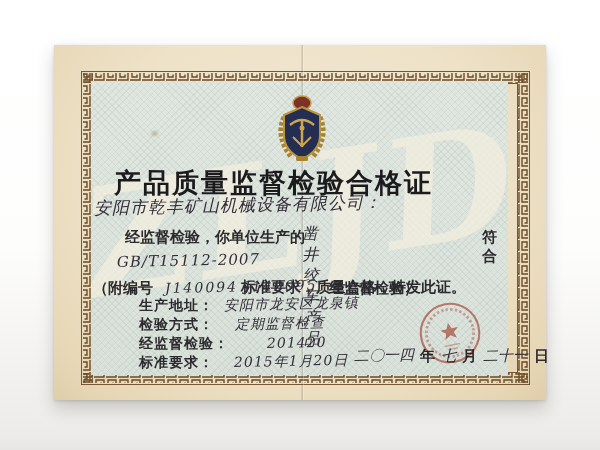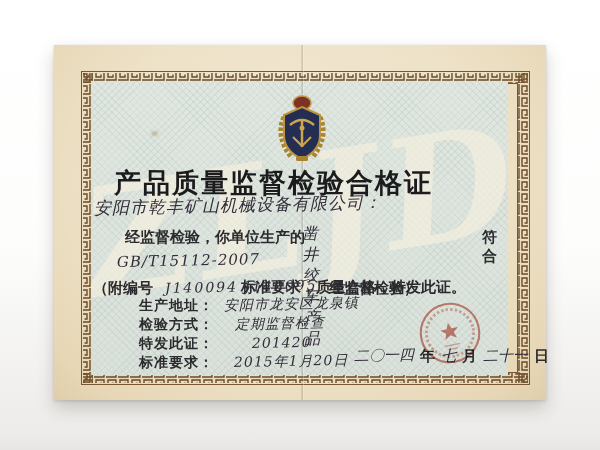--- a/index.html
+++ b/index.html
@@ -134,21 +134,21 @@
 
     <div class="fieldrow r1">
       <span class="flabel print">生产地址：</span>
       <span class="fvalue hand">安阳市龙安区龙泉镇</span>
     </div>
     <div class="fieldrow r2">
       <span class="flabel print">检验方式：</span>
       <span class="fvalue hand">定期监督检查</span>
     </div>
     <div class="fieldrow r3">
-      <span class="flabel print">特发此证：</span>
+      <span class="flabel print">经监督检验：</span>
       <span class="fvalue hand">201420</span>
     </div>
     <div class="fieldrow r4">
       <span class="flabel print">标准要求：</span>
       <span class="fvalue hand">2015年1月20日</span>
     </div>
 
     <div class="daterow">
       <span class="hand">二〇一四</span>
       <span class="print">年</span>

